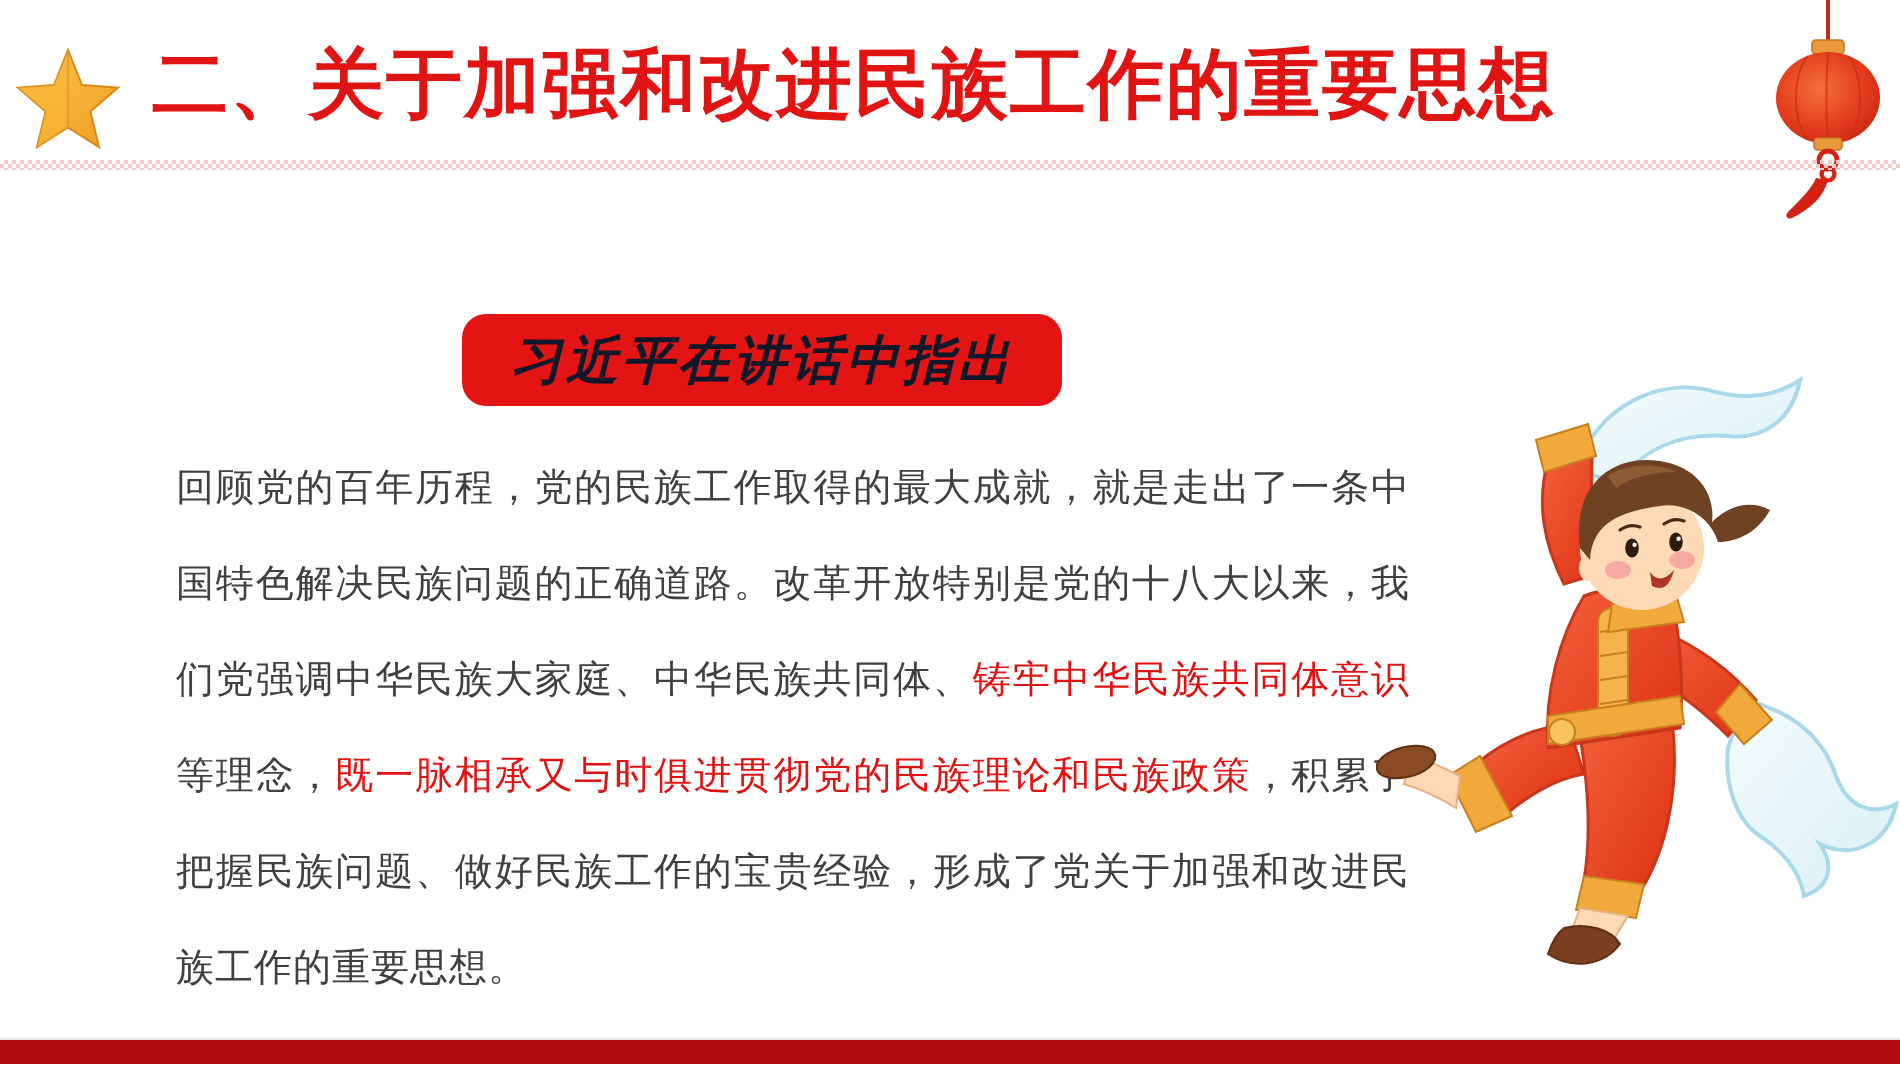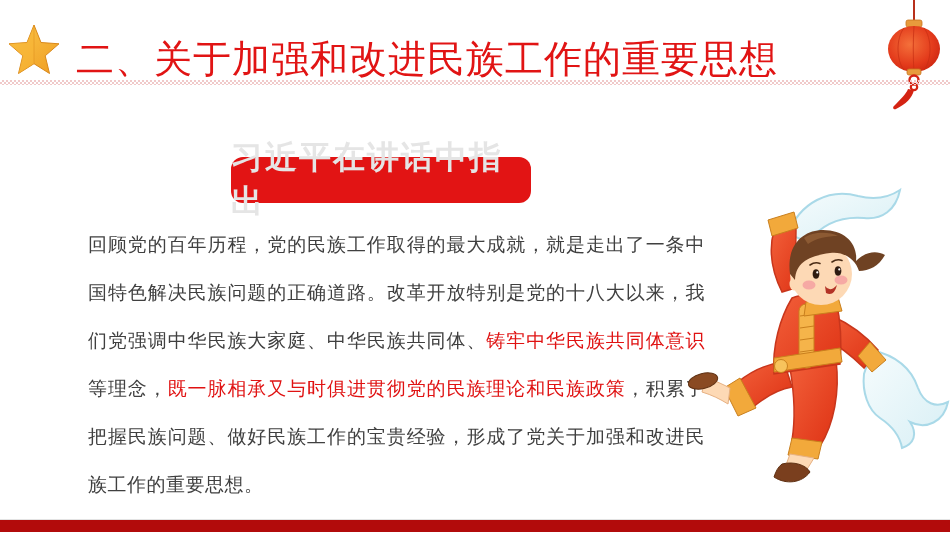--- a/index.html
+++ b/index.html
@@ -15,24 +15,24 @@
   }
 
   
   .header-star {
     position: absolute;
     left: 8px; top: 23px;
     width: 52px; height: 54px;
   }
   .page-title {
     position: absolute;
-    left: 76px; top: 34px;
+    left: 76px; top: 17px;
     width: 720px;
     font-size: 38px;
-    font-weight: 400;
+    font-weight: 700;
     letter-spacing: 1px;
     color: var(--accent-red, #e11414);
     white-space: nowrap;
   }
   .lantern {
     position: absolute;
     right: 4px; top: 0;
     width: 76px; height: 112px;
   }
   .header-divider {
@@ -51,24 +51,25 @@
     position: absolute;
     left: 231px; top: 157px;
     width: 300px; height: 46px;
     background: var(--banner-bg, #e21414);
     border-radius: 12px;
     display: flex;
     align-items: center;
     justify-content: center;
   }
   .banner-label {
-    color: #e5e5e5;
-    font-size: 32px;
+    color: #0f172a;
+    font-size: 26px;
     font-weight: 700;
     letter-spacing: 2px;
+    font-style: italic;
   }
 
   
   .paragraph {
     position: absolute;
     left: 88px; top: 221px;
     width: 617px;
     font-size: 19px;
     line-height: 48px;
     letter-spacing: 0.5px;

